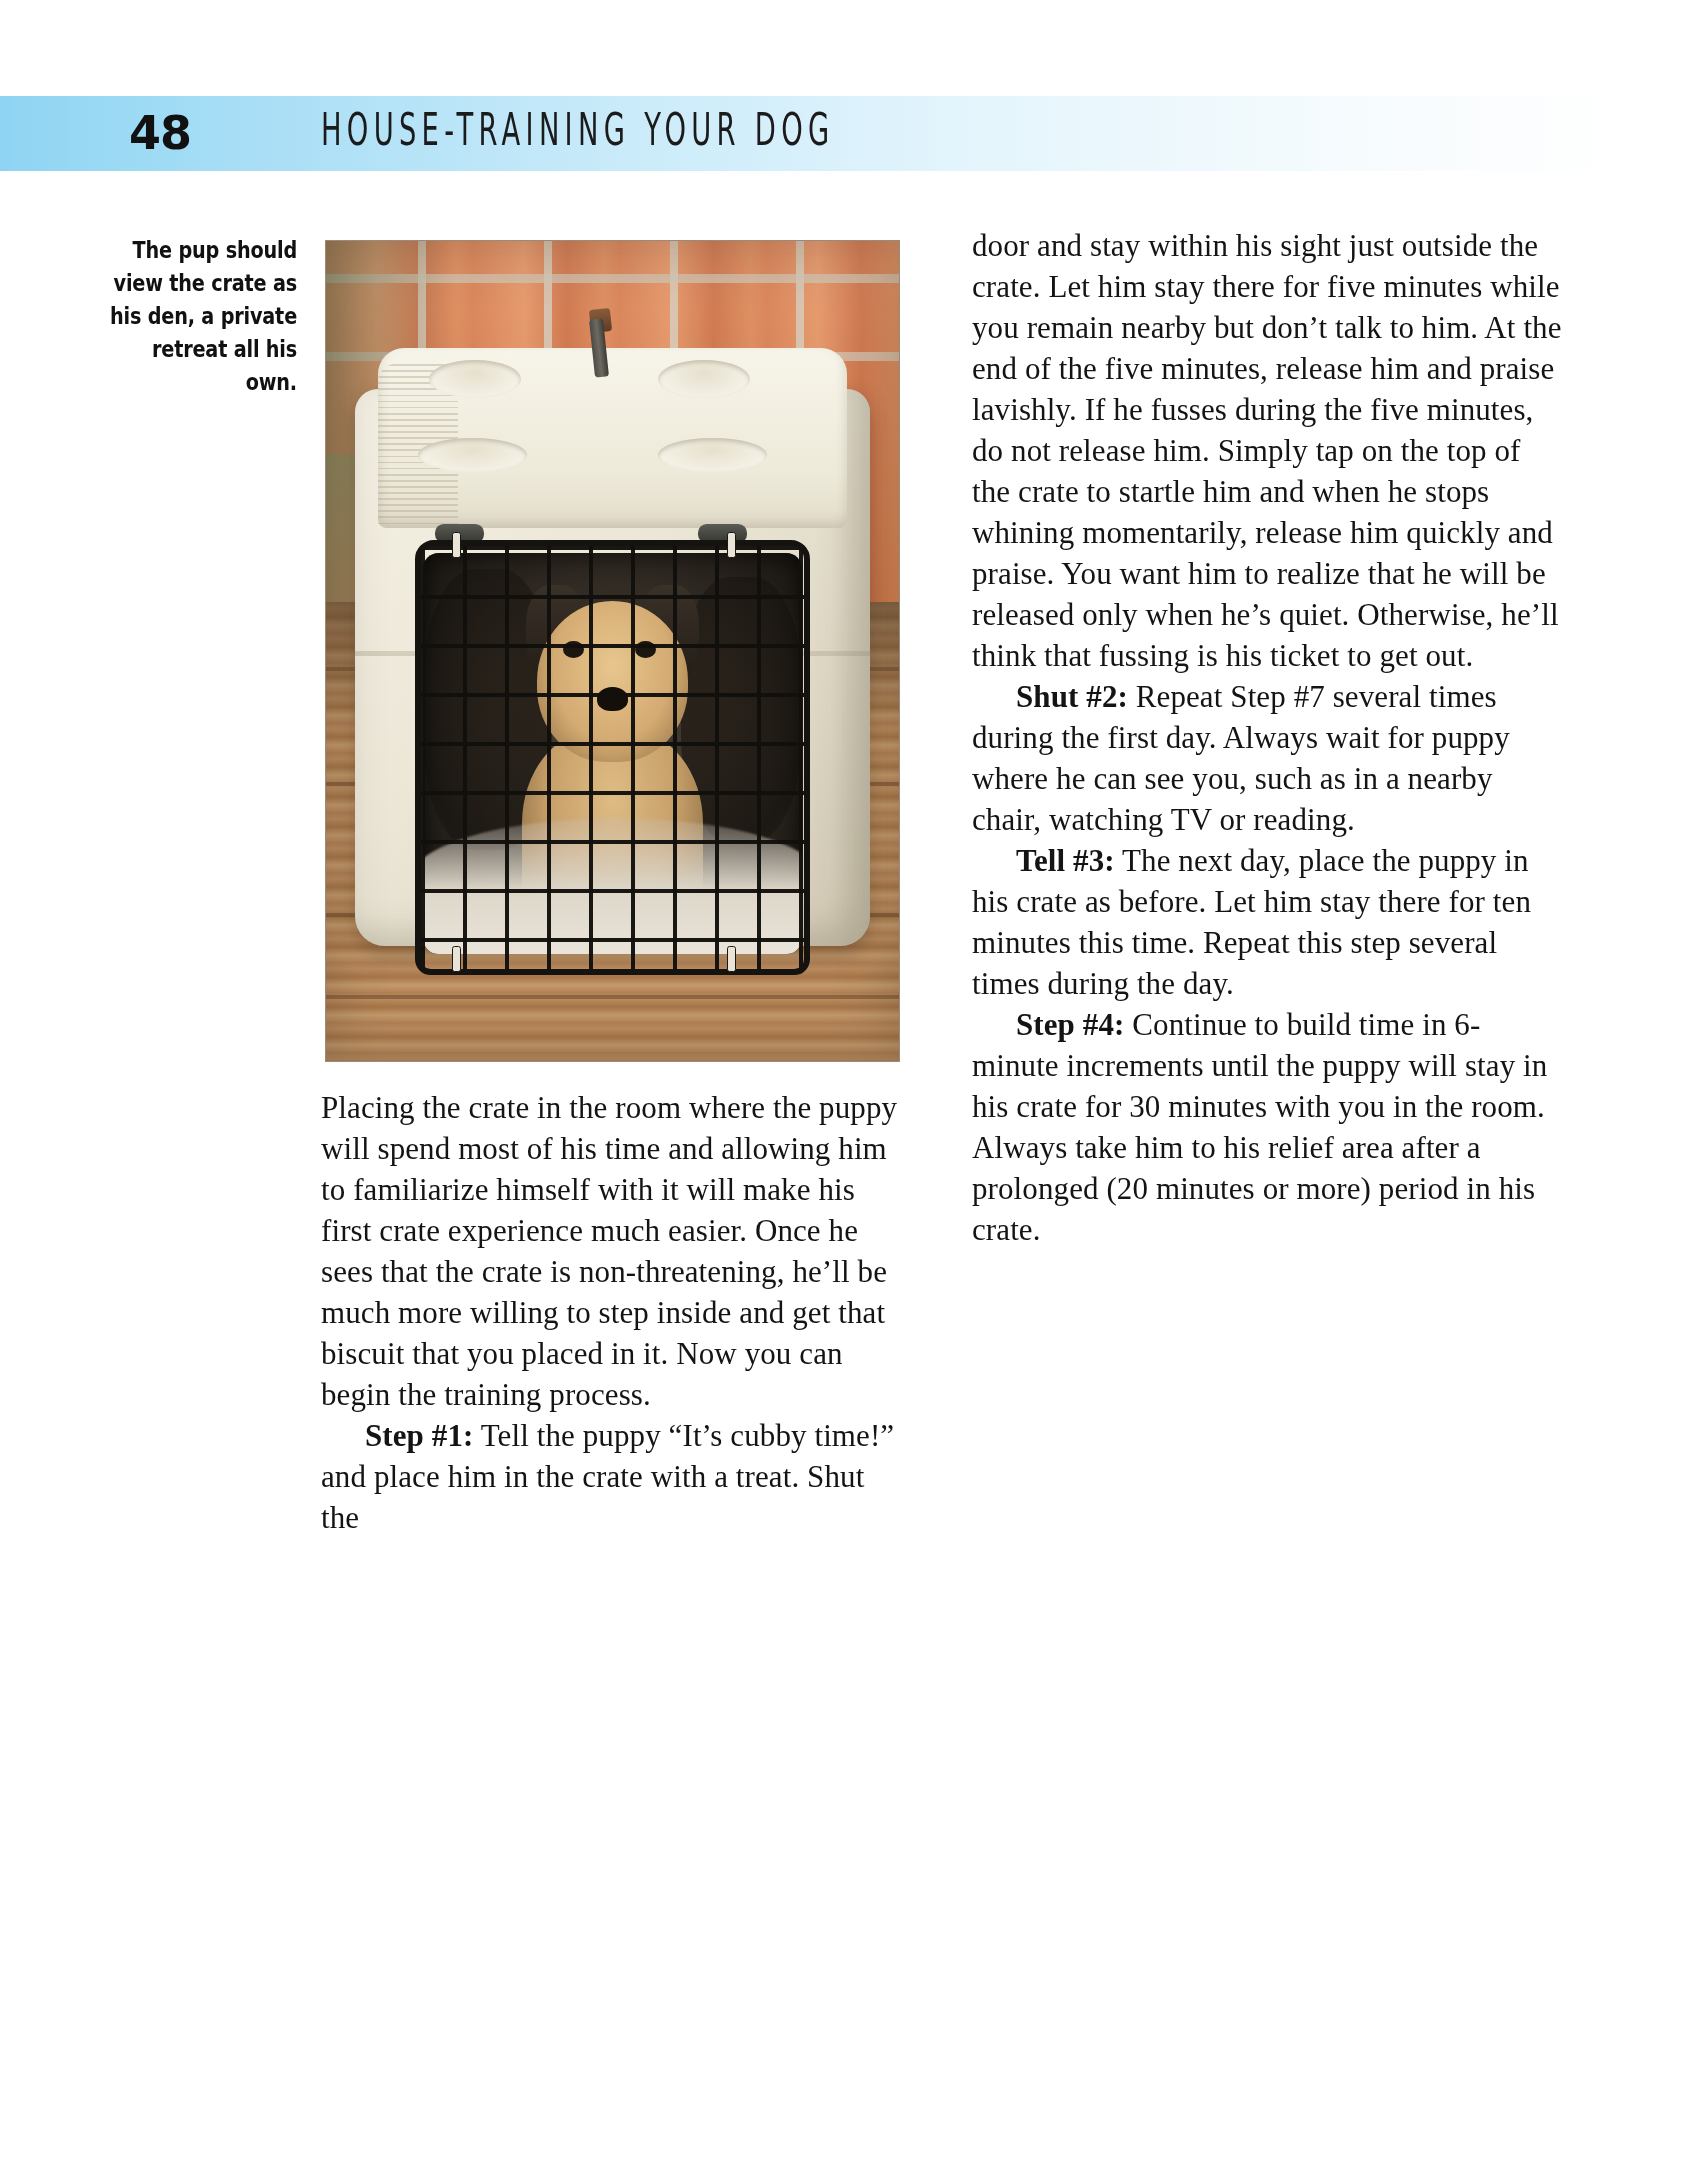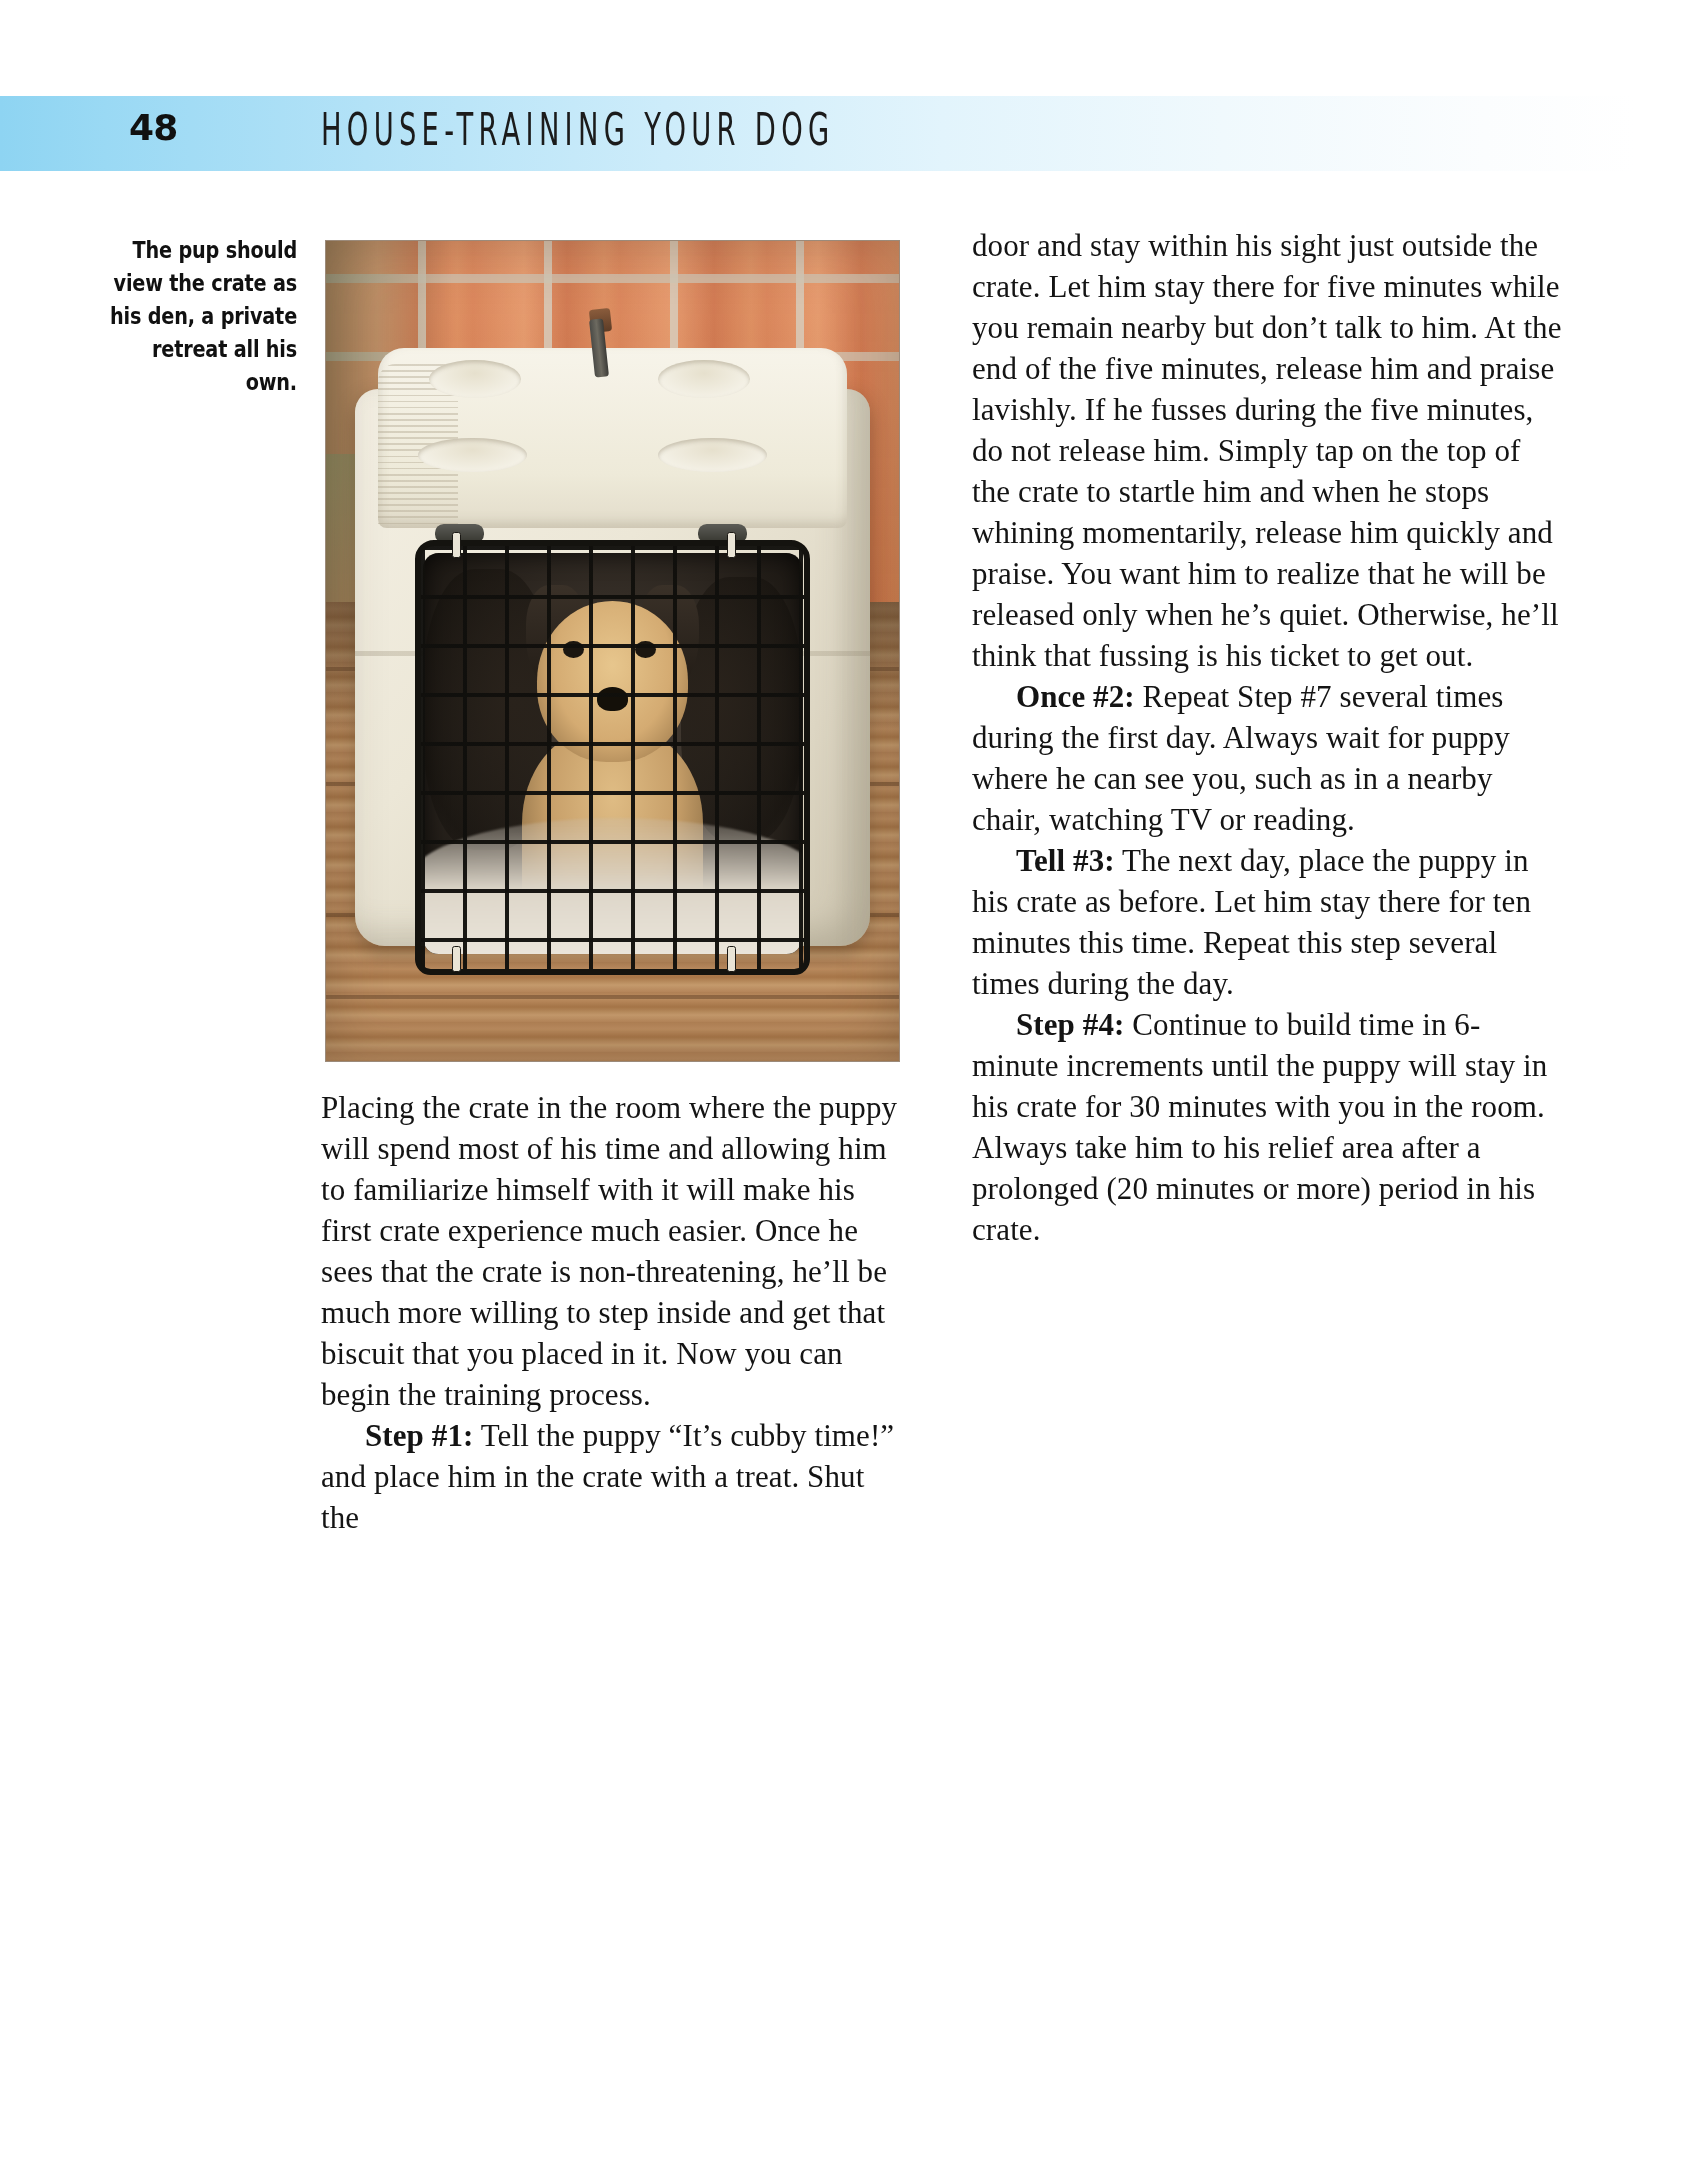--- a/index.html
+++ b/index.html
@@ -31,21 +31,21 @@
         #f0f9fd 1223px,
         #fbfdfe 1485px,
         #ffffff 1635px);
   }
   .header-page-number {
     position: absolute;
     left: 129px;
     top: 110px;
     font-family: "DejaVu Sans", "Liberation Sans", sans-serif;
     font-weight: 700;
-    font-size: 36px;
+    font-size: 46px;
     letter-spacing: -0.9px;
     color: #111111;
     line-height: 1;
   }
   .header-title {
     position: absolute;
     left: 321px;
     top: 107px;
     font-family: "DejaVu Sans Condensed", "Liberation Sans Narrow", "Liberation Sans", sans-serif;
     font-size: 38px;
@@ -400,21 +400,21 @@
 
 
   <p>Placing the crate in the room where the puppy will spend most of his time and allowing him to familiarize himself with it will make his first crate experience much easier. Once he sees that the crate is non-threatening, he’ll be much more willing to step inside and get that biscuit that you placed in it. Now you can begin the training process.</p>
 
   <p class="indent"><span class="step-label">Step #1:</span><span> Tell the puppy “It’s cubby time!” and place him in the crate with a treat. Shut the</span></p>
 </div>
 
 <div class="col col-right">
   <p>door and stay within his sight just outside the crate. Let him stay there for five minutes while you remain nearby but don’t talk to him. At the end of the five minutes, release him and praise lavishly. If he fusses during the five minutes, do not release him. Simply tap on the top of the crate to startle him and when he stops whining momentarily, release him quickly and praise. You want him to realize that he will be released only when he’s quiet. Otherwise, he’ll think that fussing is his ticket to get out.</p>
 
-  <p class="indent"><span class="step-label">Once #2:</span><span> Repeat Step #7 several times during the first day. Always wait for puppy where he can see you, such as in a nearby chair, watching TV or reading.</span></p>
+  <p class="indent"><span class="step-label">Shut #2:</span><span> Repeat Step #7 several times during the first day. Always wait for puppy where he can see you, such as in a nearby chair, watching TV or reading.</span></p>
 
   <p class="indent"><span class="step-label">Tell #3:</span><span> The next day, place the puppy in his crate as before. Let him stay there for ten minutes this time. Repeat this step several times during the day.</span></p>
 
   <p class="indent"><span class="step-label">Step #4:</span><span> Continue to build time in 6-minute increments until the puppy will stay in his crate for 30 minutes with you in the room. Always take him to his relief area after a prolonged (20 minutes or more) period in his crate.</span></p>
 
 
 </div>
 
 
 </body></html>

